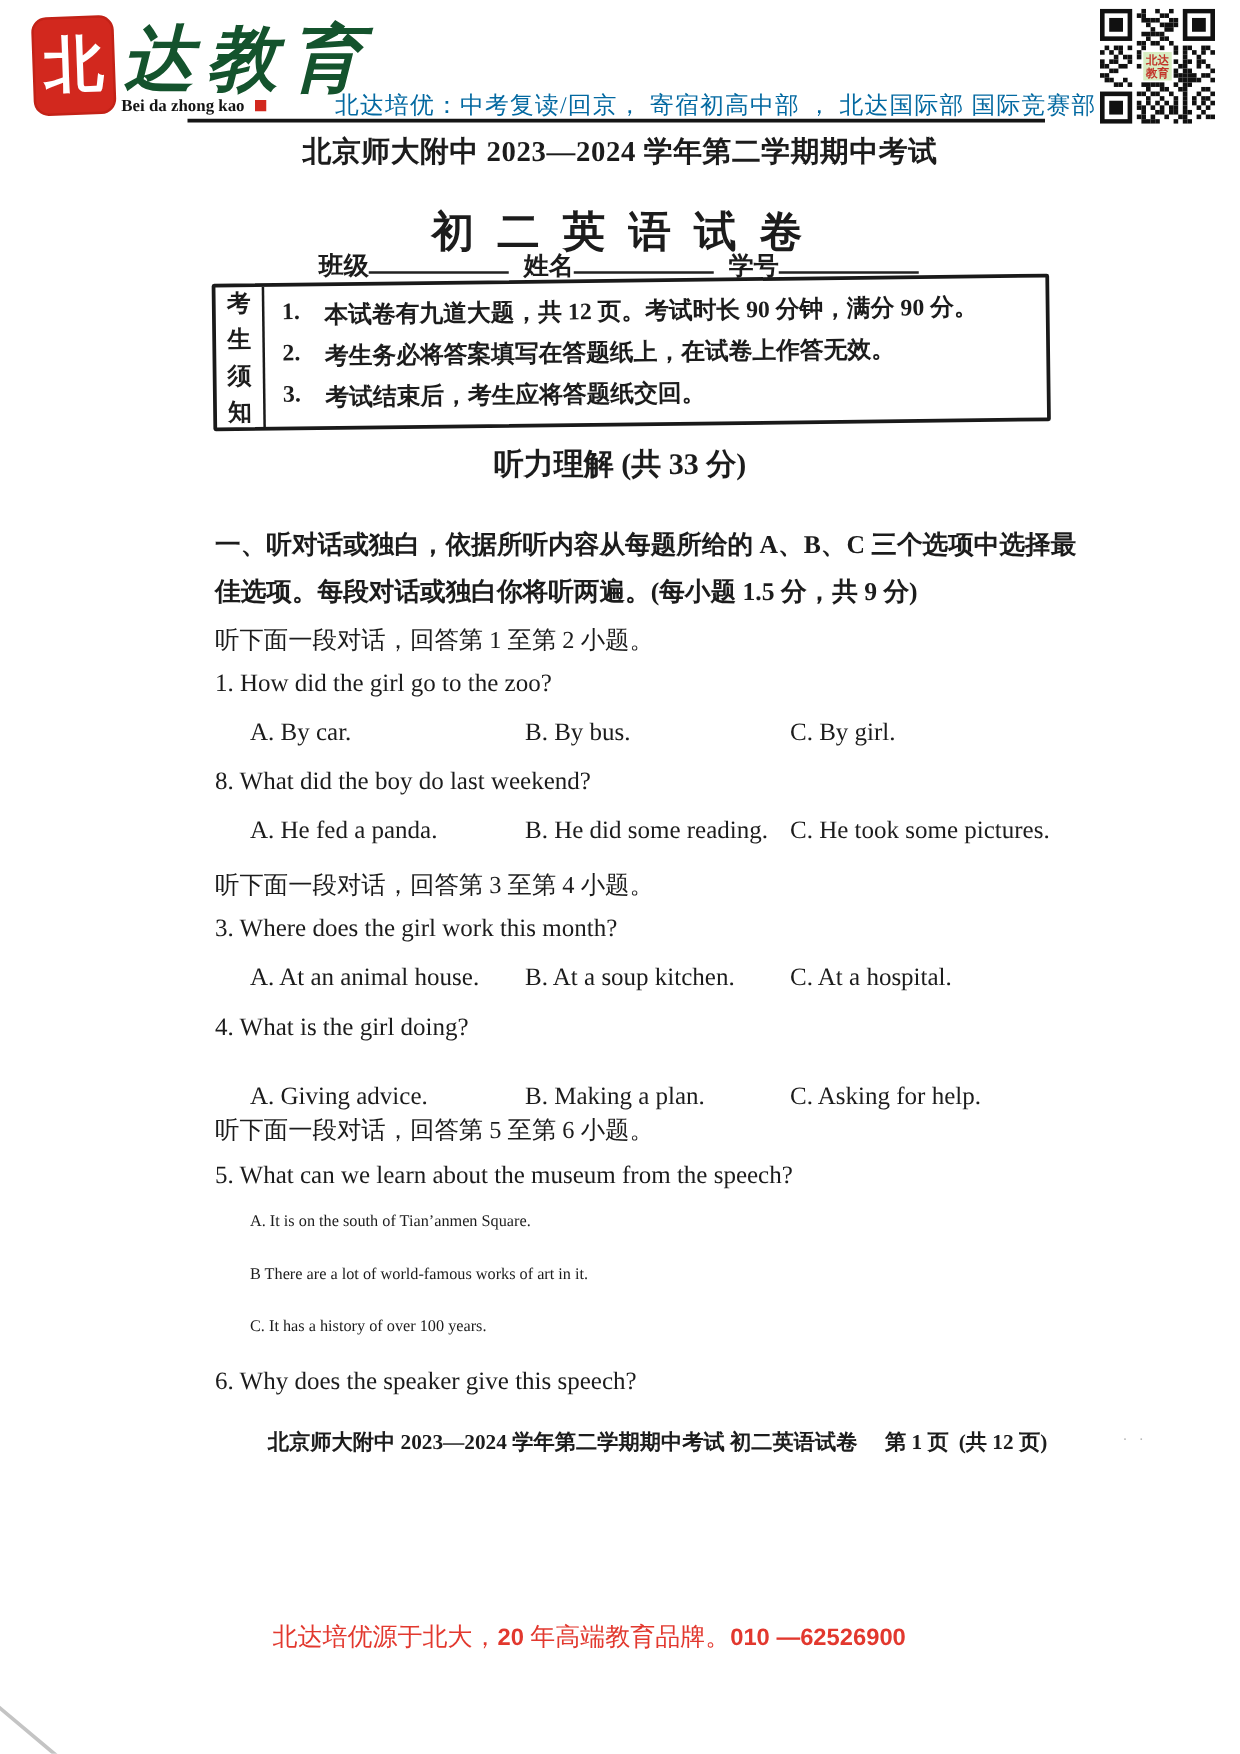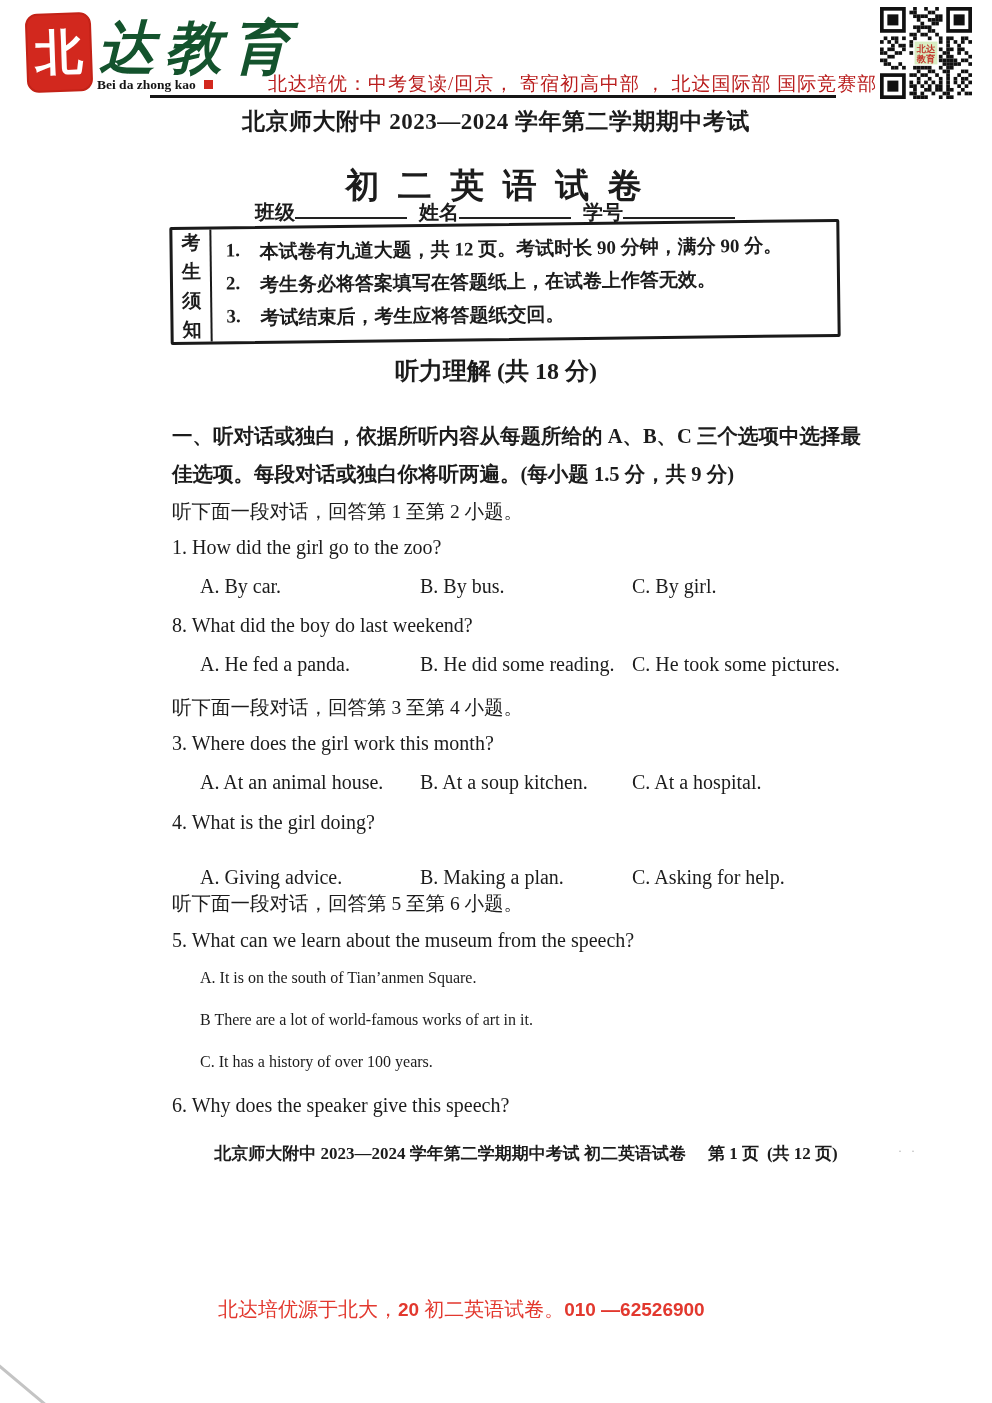--- a/index.html
+++ b/index.html
@@ -16,21 +16,21 @@
     border-radius:10px;display:flex;align-items:center;justify-content:center;
     transform:rotate(-2deg);box-shadow:0 0 0 2px #c32217;
   }
   .seal-char{color:#fff;font-size:48px;font-weight:bold;line-height:1;}
   .wordmark{
     left:98px;top:14px;font-size:57px;font-weight:bold;font-style:italic;
     color:#14532d;letter-spacing:10px;line-height:1.2;white-space:nowrap;
   }
   .logo-sub{left:97px;top:77px;font-size:13.5px;font-weight:bold;color:#141414;white-space:nowrap;}
   .logo-sub .sq{display:inline-block;width:9px;height:9px;background:#d2281e;margin-left:8px;}
-  .tagline{left:268px;top:71px;font-size:19px;color:#b91c1c;white-space:nowrap;letter-spacing:1px;}
+  .tagline{left:268px;top:71px;font-size:19px;color:#0369a1;white-space:nowrap;letter-spacing:1px;}
   .rule{left:150px;top:95px;width:686px;height:3px;background:#151515;}
   .qr{left:879px;top:7px;width:94px;height:92px;}
 
   
   .school-line{left:0;top:106px;width:100%;text-align:center;font-size:23px;font-weight:bold;letter-spacing:0.5px;}
   .exam-title{left:0;top:139px;width:100%;text-align:center;font-size:34px;font-weight:bold;letter-spacing:5px;margin-top:24px;}
   .fields{left:255px;top:197px;font-size:20px;font-weight:bold;white-space:nowrap;}
   .blank{display:inline-block;width:112px;border-bottom:2px solid #222;height:20px;margin-right:12px;}
   .blank:last-child{margin-right:0;}
 
@@ -48,21 +48,21 @@
   .notice-item .num{width:34px;flex:0 0 34px;}
 
   
   .sec-title{left:0;top:355px;width:100%;text-align:center;font-size:24px;font-weight:bold;}
   .intro{left:172px;top:417px;width:708px;font-size:20.5px;font-weight:bold;line-height:38px;}
   .hint{font-size:19.5px;white-space:nowrap;}
   .q{font-size:20px;white-space:nowrap;}
   .optrow{left:200px;font-size:20px;white-space:nowrap;display:flex;}
   .optrow .c1{width:220px;flex:0 0 220px;}
   .optrow .c2{width:212px;flex:0 0 212px;font-family:Liberation Serif, serif;}
-  .optstack{left:200px;font-size:16px;white-space:nowrap;}
+  .optstack{left:200px;font-size:13px;white-space:nowrap;}
 
   
   .footer{left:0;top:1142px;width:100%;text-align:center;font-size:17px;font-weight:bold;transform:translateX(30px);white-space:nowrap;}
   .footer .gap{display:inline-block;width:22px;}
   .footer .gap2{display:inline-block;width:8px;}
   .promo{left:218px;top:1296px;font-size:20px;color:#e2382e;white-space:nowrap;}
   .promo .num{font-family:"Liberation Sans","DejaVu Sans",sans-serif;font-weight:bold;font-size:19px;}
 
   
   .artifact-line{left:-12px;top:1386px;width:74px;height:3px;background:#c4c4c4;transform:rotate(40deg);}
@@ -299,21 +299,21 @@
       <span class="num">2.</span>
       <span>考生务必将答案填写在答题纸上，在试卷上作答无效。</span>
     </div>
     <div class="notice-item">
       <span class="num">3.</span>
       <span>考试结束后，考生应将答题纸交回。</span>
     </div>
   </div>
 </div>
 
-<div class="abs sec-title">听力理解 (共 18 分)</div>
+<div class="abs sec-title">听力理解 (共 33 分)</div>
 <div class="abs intro">一、听对话或独白，依据所听内容从每题所给的 A、B、C 三个选项中选择最佳选项。每段对话或独白你将听两遍。(每小题 1.5 分，共 9 分)</div>
 
 <div class="abs hint" style="left:172px;top:498px;">听下面一段对话，回答第 1 至第 2 小题。</div>
 
 <div class="abs q" style="left:172px;top:536px;">1. How did the girl go to the zoo?</div>
 <div class="abs optrow" style="top:575px;">
   <span class="c1">A. By car.</span>
   <span class="c2">B. By bus.</span>
   <span class="c3">C. By girl.</span>
 </div>
@@ -348,17 +348,17 @@
 <div class="abs optstack" style="top:1011px;">B  There are a lot of world-famous works of art in it.</div>
 <div class="abs optstack" style="top:1053px;">C. It has a history of over 100 years.</div>
 
 <div class="abs q" style="left:172px;top:1094px;">6. Why does the speaker give this speech?</div>
 
 <div class="abs footer">
   <span>北京师大附中 2023—2024 学年第二学期期中考试 初二英语试卷</span><span class="gap"></span><span>第 1  页</span><span class="gap2"></span><span>(共 12 页)</span>
 </div>
 
 <div class="abs promo">
-  <span>北达培优源于北大，</span><span class="num">20</span><span> 初二英语试卷。</span><span class="num">010 —62526900</span>
+  <span>北达培优源于北大，</span><span class="num">20</span><span> 年高端教育品牌。</span><span class="num">010 —62526900</span>
 </div>
 
 <div class="abs artifact-line"></div>
 <div class="abs artifact-dots">· ·</div>
 
 </body></html>

